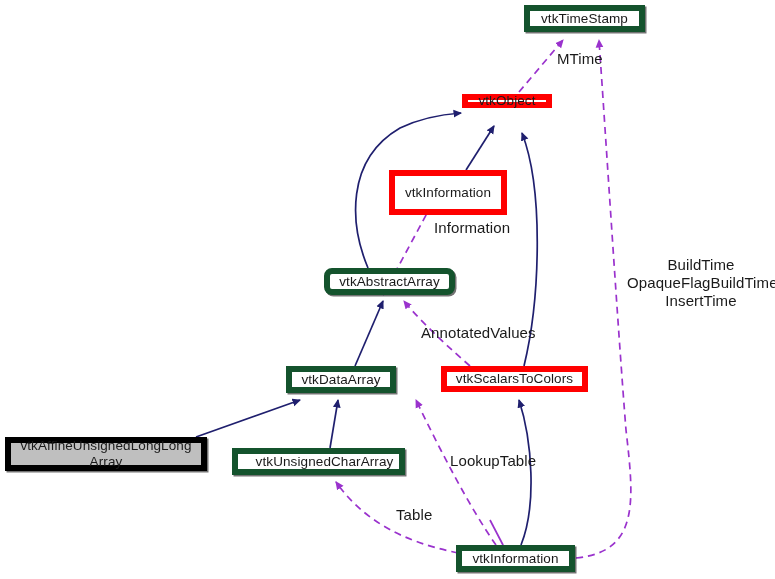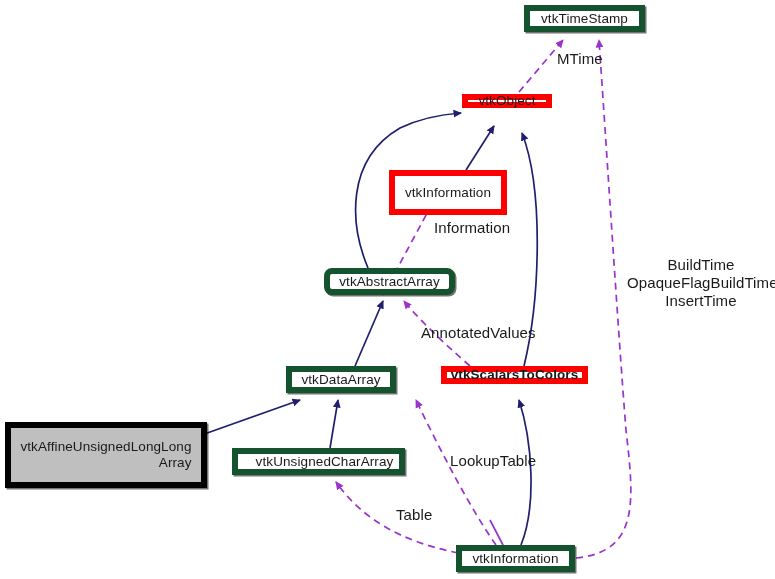--- a/index.html
+++ b/index.html
@@ -105,23 +105,23 @@
   <div class="node" style="left:524px; top:5px; width:121px; height:27px;">vtkTimeStamp</div>
 
   <div class="node red" style="left:462px; top:94px; width:90px; height:14px;">vtkObject</div>
 
   <div class="node red" style="left:389px; top:170px; width:118px; height:45px;">vtkInformation</div>
 
   <div class="node" style="left:324px; top:268px; width:131px; height:27px;border-radius:8px;">vtkAbstractArray</div>
 
   <div class="node" style="left:286px; top:366px; width:110px; height:27px;">vtkDataArray</div>
 
-  <div class="node red" style="left:441px; top:366px; width:147px; height:18px;font-weight:bold;">vtkScalarsToColors</div>
+  <div class="node red" style="left:441px; top:366px; width:147px; height:26px;">vtkScalarsToColors</div>
 
-  <div class="node highlight" style="left:5px; top:422px; width:202px; height:66px;text-align:right;">vtkAffineUnsignedLongLong
+  <div class="node highlight" style="left:5px; top:437px; width:202px; height:34px;">vtkAffineUnsignedLongLong
 Array</div>
 
   <div class="node" style="left:232px; top:448px; width:173px; height:27px;padding-left:12px;">vtkUnsignedCharArray</div>
 
   <div class="node" style="left:456px; top:545px; width:119px; height:27px;">vtkInformation</div>
 
   <div class="edge-label" style="left:557px; top:50px; width:62px; text-align:left;">MTime</div>
 
   <div class="edge-label" style="left:627px; top:256px; width:148px; text-align:center;">BuildTime
 OpaqueFlagBuildTime

